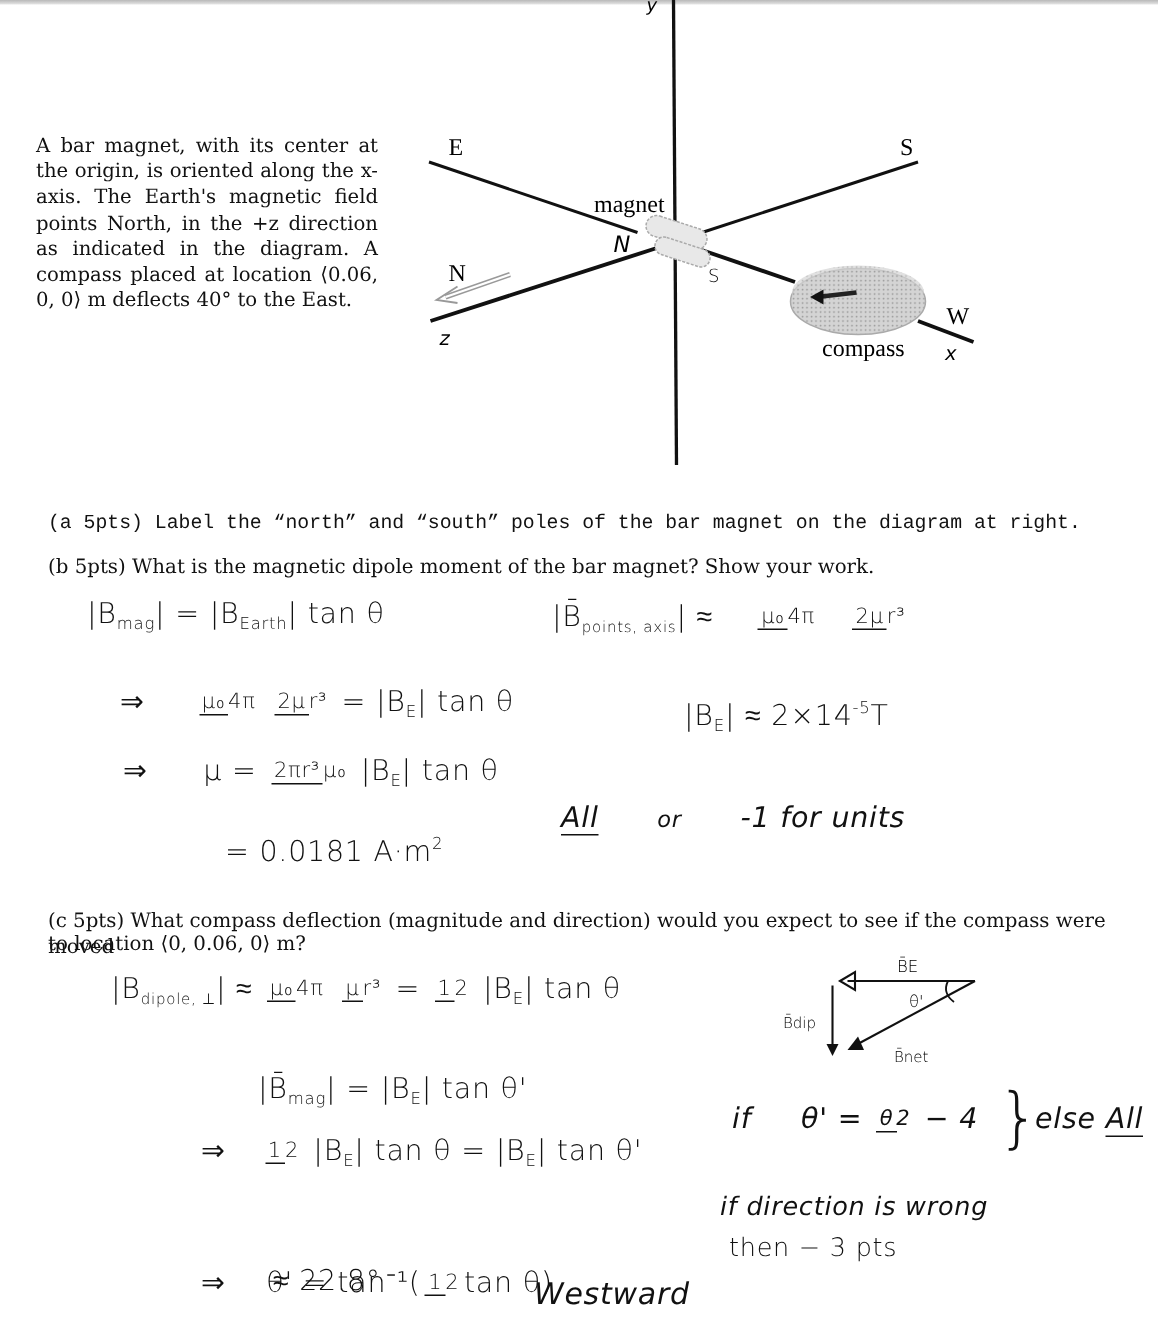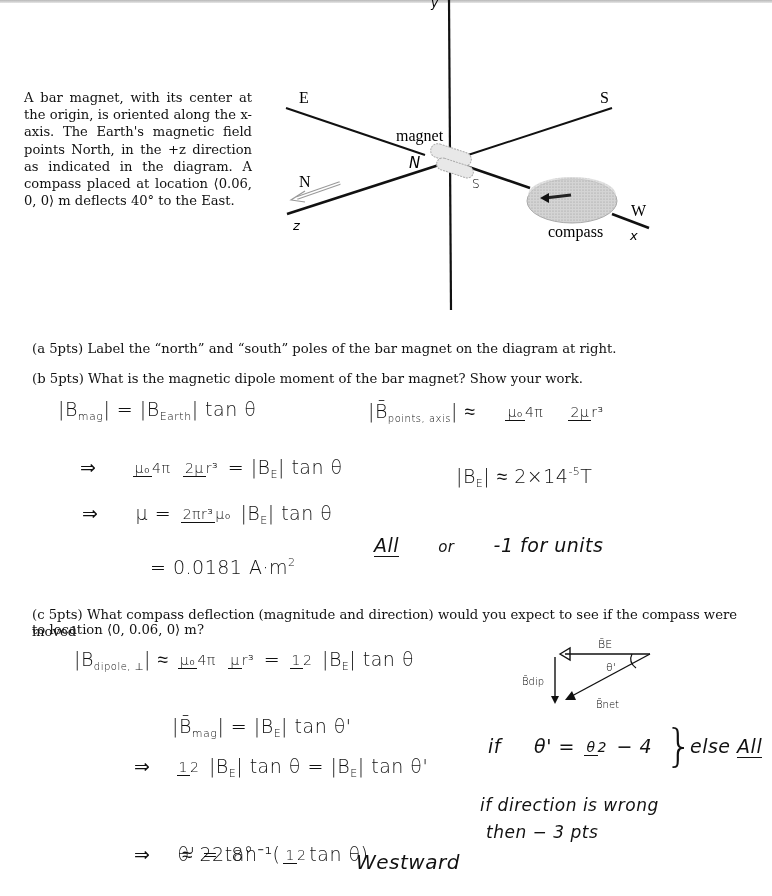--- a/index.html
+++ b/index.html
@@ -74,21 +74,21 @@
   <text x="548" y="237" class="lserif" font-size="16">compass</text>
   <text x="293" y="230" class="hand" font-size="13" font-style="italic">z</text>
   <text x="630" y="240" class="hand" font-size="13" font-style="italic">x</text>
   <text x="431" y="7" class="hand" font-size="12" font-style="italic">y</text>
   <text x="409" y="168" class="hand" font-size="15" font-style="italic">N</text>
   <text x="472" y="188" class="hand" font-size="12">S</text>
 </svg>
 
 <div class="intro serif">A bar magnet, with its center at the origin, is oriented along the x-axis. The Earth's magnetic field points North, in the +z direction as indicated in the diagram. A compass placed at location ⟨0.06, 0, 0⟩ m deflects 40° to the East.</div>
 
-<div class="q serif" style="top:340px;">(a 5pts) Label the “north” and “south” poles of the bar magnet on the diagram at right.</div>
+<div class="q serif" style="top:340px;font-family:Liberation Mono, monospace;">(a 5pts) Label the “north” and “south” poles of the bar magnet on the diagram at right.</div>
 <div class="q serif" style="top:370px;">(b 5pts) What is the magnetic dipole moment of the bar magnet? Show your work.</div>
 
 <div class="hw hand" style="left:58px; top:398px;">
   <span>|B</span><span class="sub">mag</span><span>| = |B</span><span class="sub">Earth</span><span>| tan θ</span>
 </div>
 
 <div class="hw hand" style="left:80px; top:456px;">
   <span>⇒</span>
   <span style="display:inline-block;width:20px"></span>
   <span class="frac">
@@ -213,13 +213,13 @@
       <span>2</span>
     </span>
   <span>− 4</span>
 </div>
 <div class="hw hand" style="left:665px; top:720px; font-size:44px; font-weight:200;">}</div>
 <div class="hw hand" style="left:690px; top:735px; font-style:italic;">
   <span>else</span>
   <span class="underline">All</span>
 </div>
 <div class="hw hand" style="left:480px; top:795px; font-style:italic; font-size:17px;">if direction is wrong</div>
-<div class="hw hand" style="left:486px; top:822px; font-style:italic; font-size:17px;">then − 3 pts</div>
+<div class="hw hand" style="left:486px; top:822px; font-size:17px;">then − 3 pts</div>
 
 </body></html>

